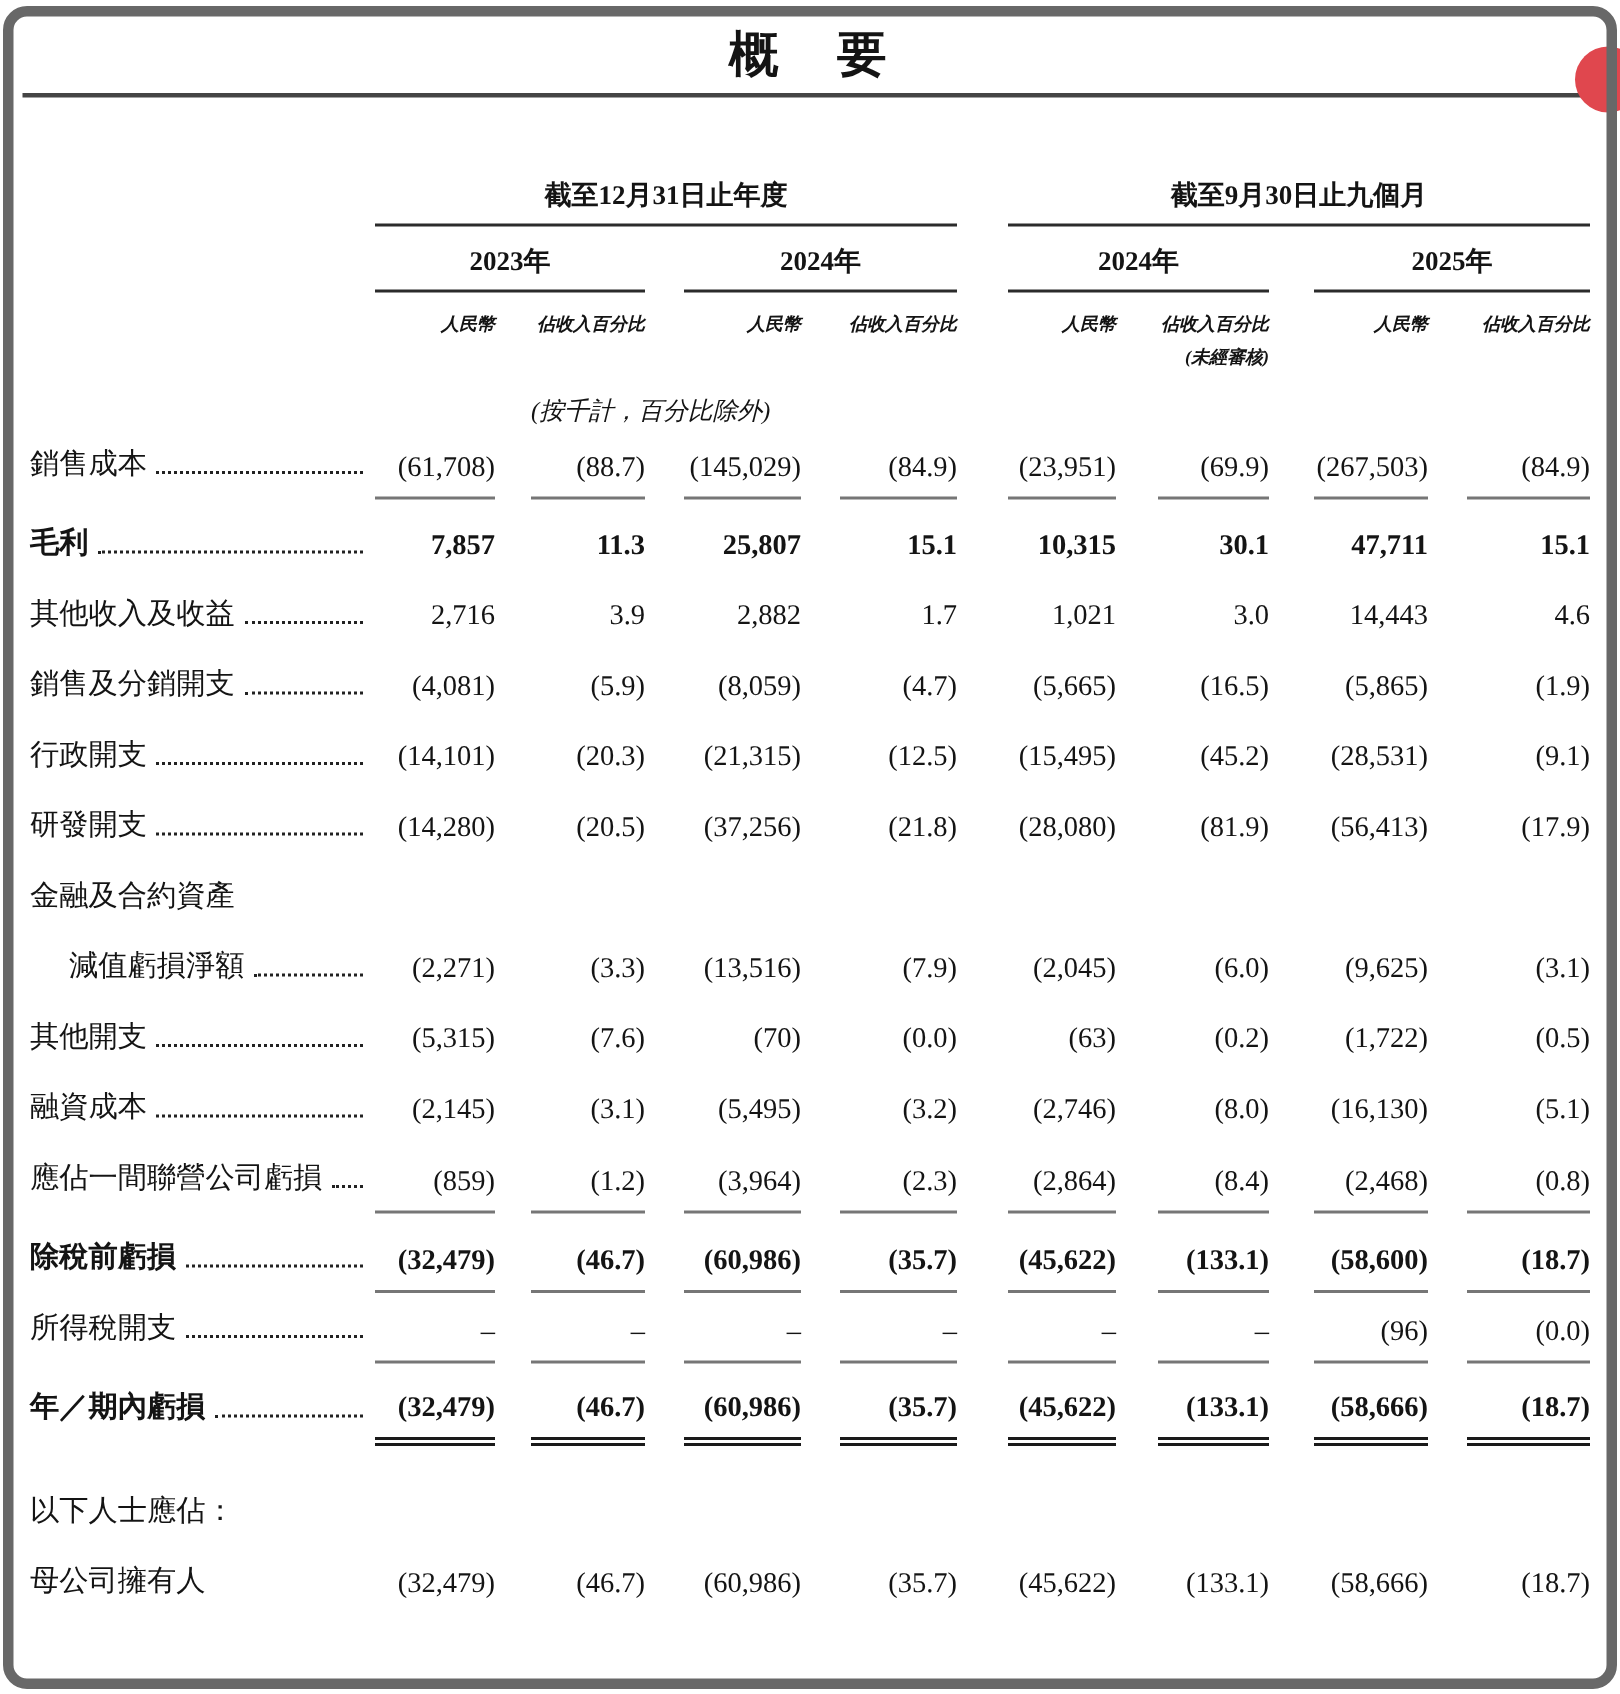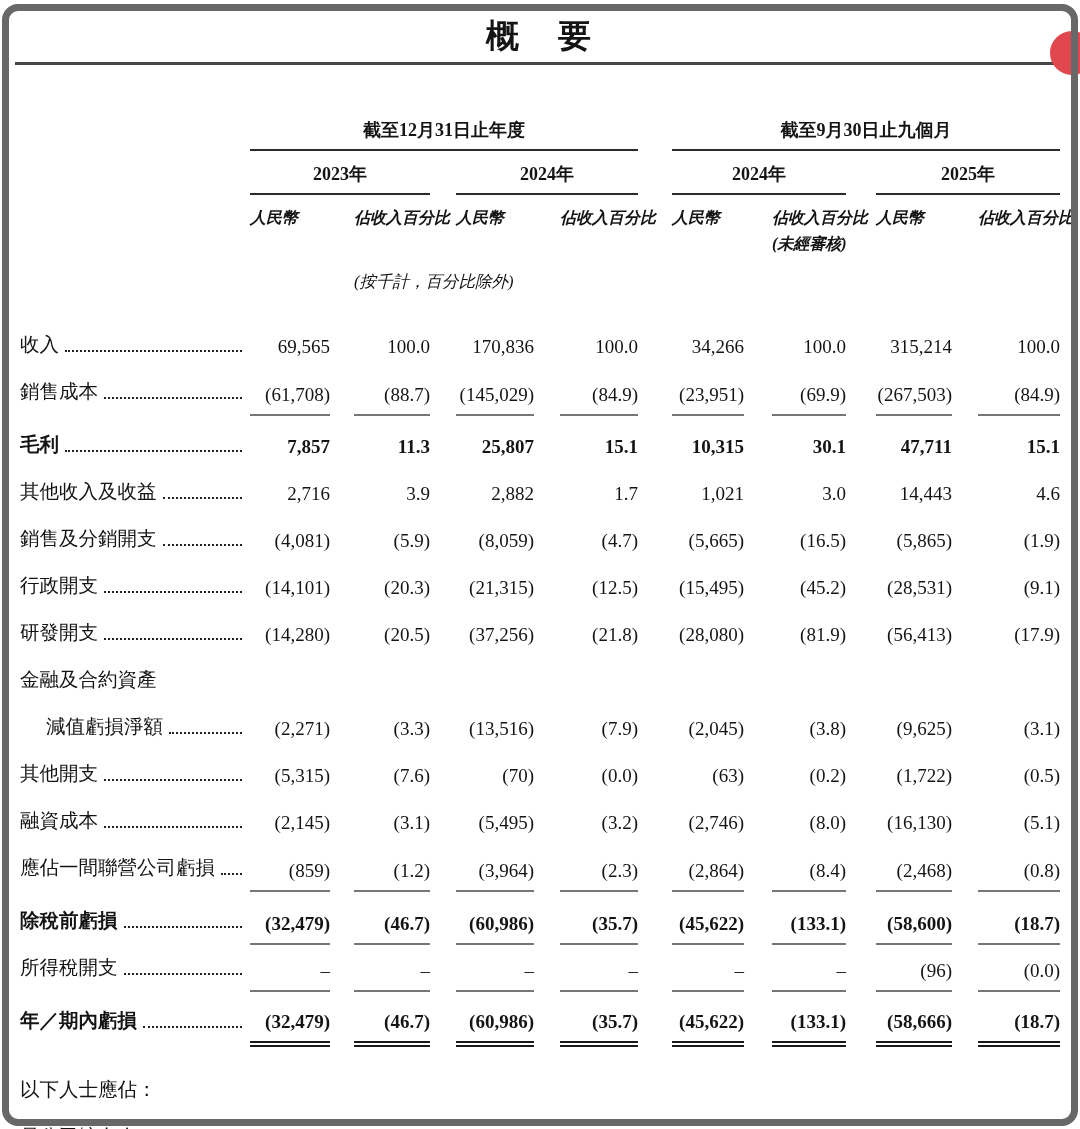--- a/index.html
+++ b/index.html
@@ -24,21 +24,21 @@
     background:#454545;z-index:3;
   }
   .tablewrap{position:absolute;left:20px;top:116px;width:1040px;z-index:3;}
   table{border-collapse:collapse;table-layout:fixed;width:1040px;}
   td{padding:0;vertical-align:bottom;}
   
   .ghead{text-align:center;font-weight:700;font-size:18px;padding:2px 0 7px;
          border-bottom:2.5px solid #2b2b2b;white-space:nowrap;}
   .yhead{text-align:center;font-weight:700;font-size:18px;padding:11px 0 7px;
          border-bottom:2.5px solid #2b2b2b;white-space:nowrap;margin-top:33px;}
-  .sub{text-align:left;font-style:italic;font-weight:700;font-size:16px;
+  .sub{text-align:right;font-style:italic;font-weight:700;font-size:12px;
        padding-top:13px;white-space:nowrap;}
   .note{padding-top:5px;font-weight:700;margin-top:29px;}
   .unote{text-align:left;font-style:italic;font-size:16.5px;padding-top:16px;white-space:nowrap;}
   
   tbody td.num{font-size:19px;text-align:right;white-space:nowrap;padding:10px 0;}
   tbody td.c-label{font-size:19.5px;padding:10px 0;}
   tr.first td{padding-top:38px;}
   tr.bold td{font-weight:700;}
   tr.gapm td{padding-top:16px;}
   tr.gapl td{padding-top:32px;}
@@ -121,43 +121,20 @@
       </tr>
       <tr>
         <td></td>
           <td></td>
           <td></td>
         <td colspan="5" class="unote">(按千計，百分比除外)</td>
         <td colspan="8"></td>
       </tr>
     </thead>
     <tbody id="tbody">
-        <tr class="first">
-          <td class="c-label">
-            <div class="lab">
-              <span>收入</span>
-              <span class="leader"></span>
-            </div>
-          </td>
-          <td class="num">69,565</td>
-          <td></td>
-          <td class="num">100.0</td>
-          <td></td>
-          <td class="num">170,836</td>
-          <td></td>
-          <td class="num">100.0</td>
-          <td></td>
-          <td class="num">34,266</td>
-          <td></td>
-          <td class="num">100.0</td>
-          <td></td>
-          <td class="num">315,214</td>
-          <td></td>
-          <td class="num">100.0</td>
-        </tr>
         <tr>
           <td class="c-label">
             <div class="lab">
               <span>銷售成本</span>
               <span class="leader"></span>
             </div>
           </td>
           <td class="num rs">(61,708)</td>
           <td></td>
           <td class="num rs">(88.7)</td>
@@ -321,21 +298,21 @@
           <td class="num">(2,271)</td>
           <td></td>
           <td class="num">(3.3)</td>
           <td></td>
           <td class="num">(13,516)</td>
           <td></td>
           <td class="num">(7.9)</td>
           <td></td>
           <td class="num">(2,045)</td>
           <td></td>
-          <td class="num">(3.8)</td>
+          <td class="num">(6.0)</td>
           <td></td>
           <td class="num">(9,625)</td>
           <td></td>
           <td class="num">(3.1)</td>
         </tr>
         <tr>
           <td class="c-label">
             <div class="lab">
               <span>其他開支</span>
               <span class="leader"></span>

